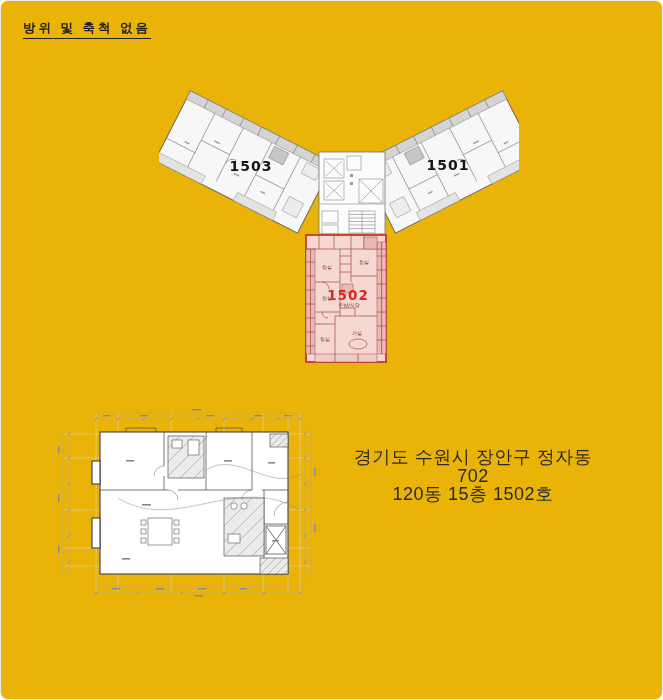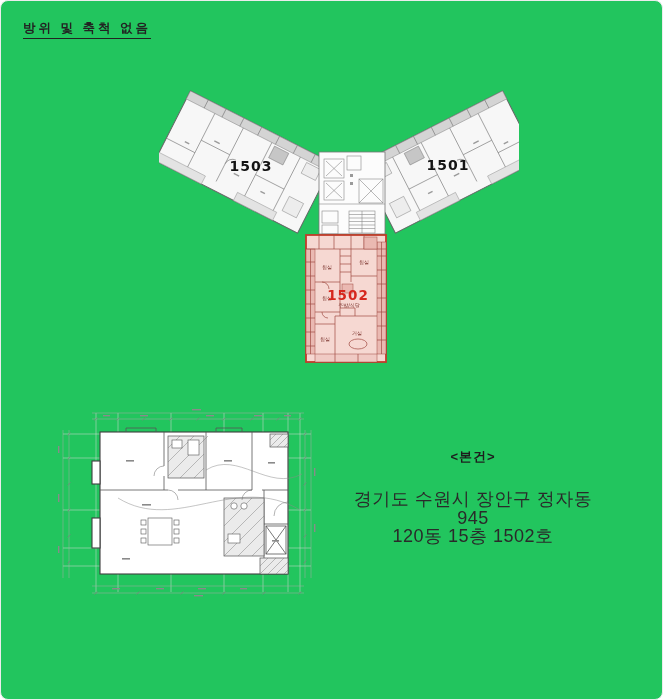--- a/index.html
+++ b/index.html
@@ -1,17 +1,17 @@
 <!DOCTYPE html>
 <html><head>
 <meta charset="utf-8">
 <style>
   html,body{margin:0;padding:0;background:#ffffff;}
   #page{
-    position:relative;width:663px;height:700px;background:#22c55e;
+    position:relative;width:663px;height:700px;background:#eab308;
     border:1px solid #ececec;border-radius:8px;box-sizing:border-box;overflow:hidden;
     font-family:"Liberation Sans","DejaVu Sans",sans-serif;
   }
   .scale-note{
     position:absolute;left:22px;top:20px;
     font-size:12.5px;font-weight:600;color:#222;letter-spacing:3px;
     border-bottom:1.4px solid #222;padding-bottom:3px;line-height:14px;
     white-space:nowrap;
   }
   #main-plan-svg{position:absolute;left:158px;top:85px;}
@@ -235,19 +235,18 @@
       <rect class="ddash" x="70" y="54" width="8" height="1.6"></rect>
       <rect class="ddash" x="168" y="54" width="8" height="1.6"></rect>
       <rect class="ddash" x="212" y="56" width="7" height="1.6"></rect>
       <rect class="ddash" x="86" y="98" width="9" height="1.6"></rect>
       <rect class="ddash" x="216" y="134" width="7" height="1.6"></rect>
       <rect class="ddash" x="66" y="152" width="8" height="1.6"></rect>
     </g>
   </svg>
 
   <div class="subject-info">
-    <p class="subject-heading">&lt;본건&gt;</p>
     <p class="subject-line">경기도 수원시 장안구 정자동</p>
-    <p class="subject-line">945</p>
+    <p class="subject-line">702</p>
     <p class="subject-line">120동 15층 1502호</p>
   </div>
 
 </div>
 
 </body></html>

